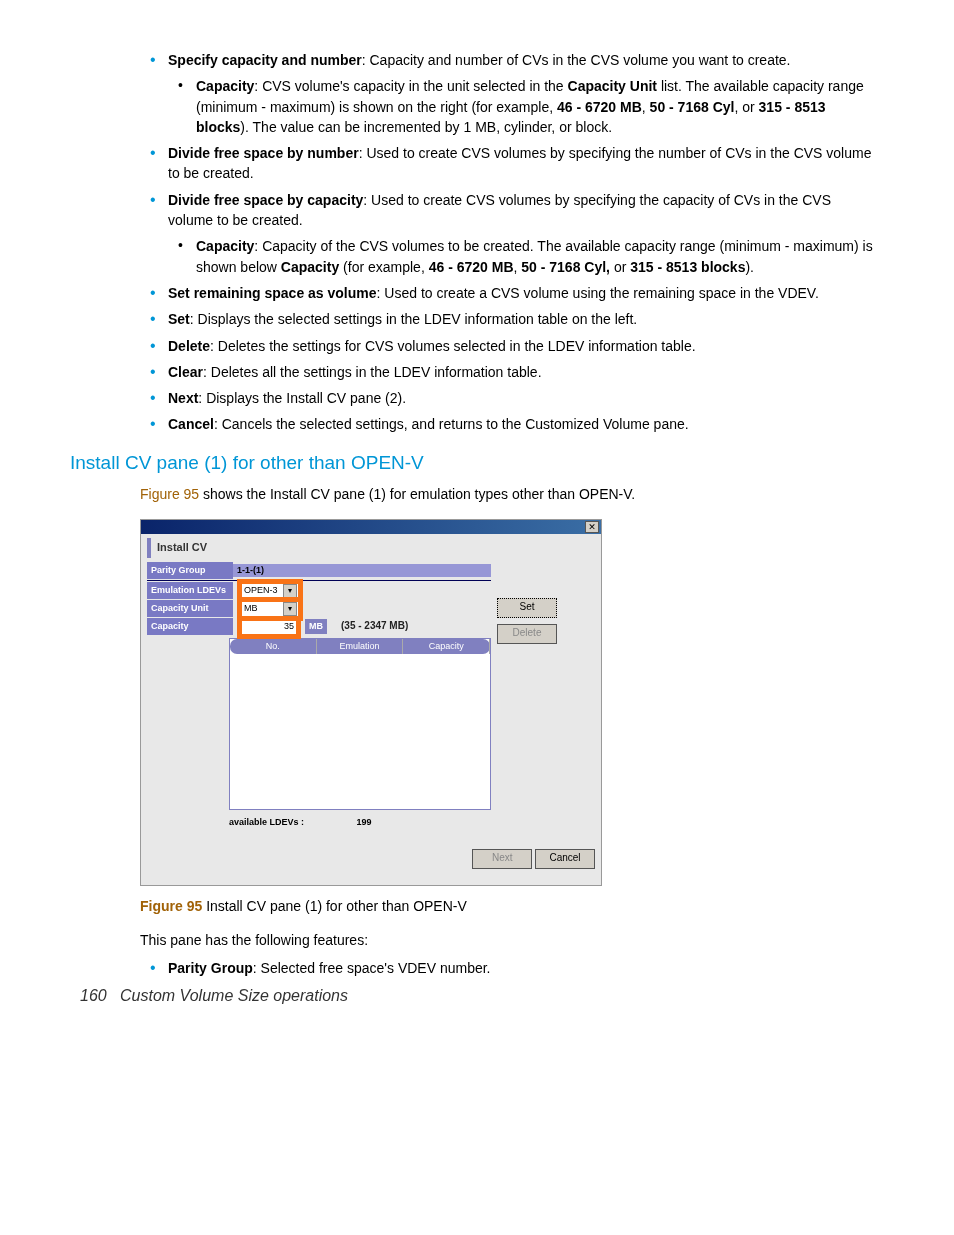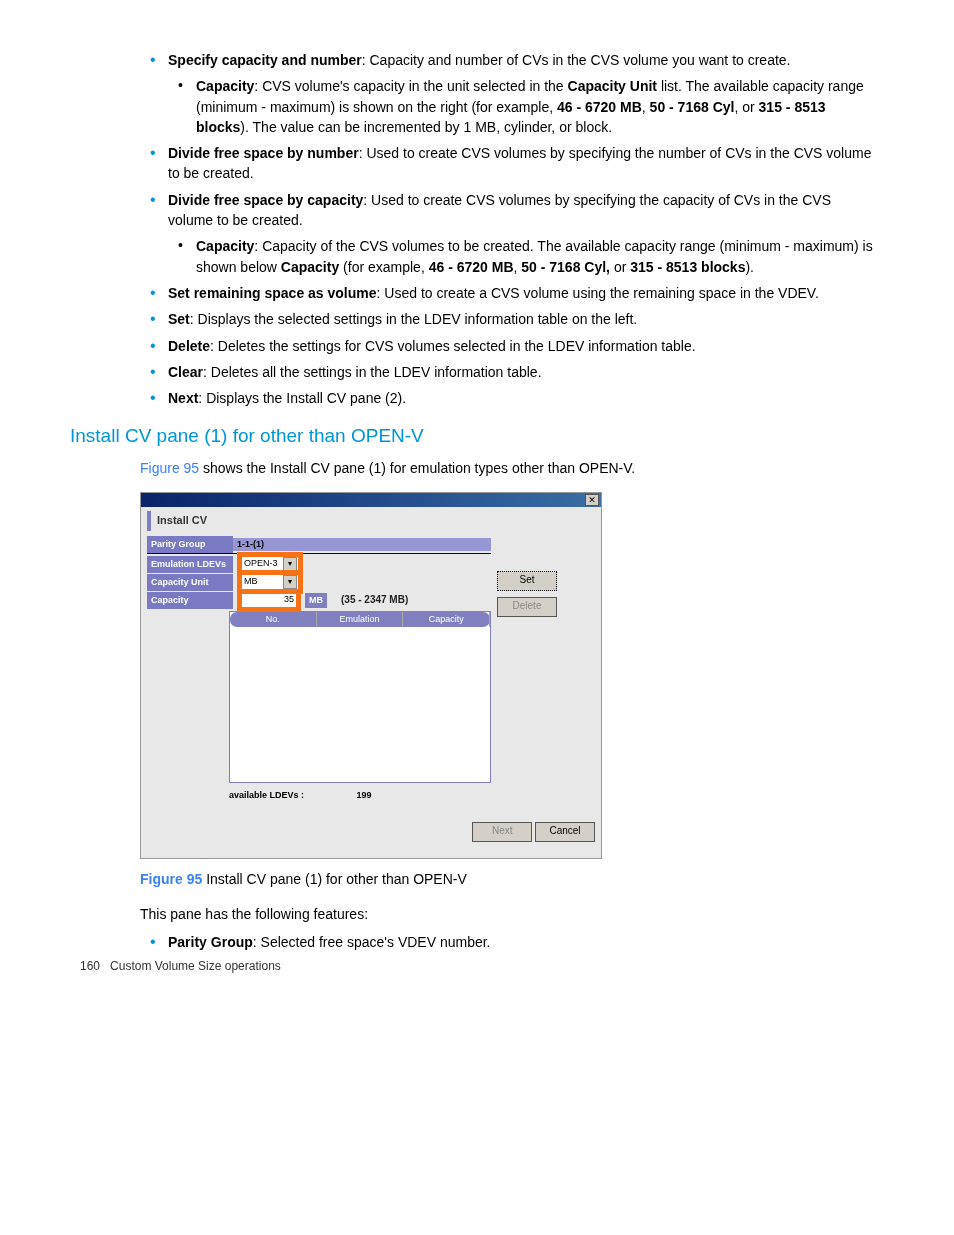--- a/index.html
+++ b/index.html
@@ -49,21 +49,21 @@
   .bold { font-weight: bold; }
   .section-h {
     color: #0096d6;
     font-size: 19px;
     font-weight: normal;
     margin: 14px 0 8px -10px;
   }
   .intro-line {
     margin: 8px 0 14px 60px;
   }
-  .link { color: #3b82f6; }
+  .link { color: #a16207; }
   .fig-wrap {
     margin-left: 60px;
   }
   .dialog {
     width: 460px;
     border: 1px solid #999;
     background: #e8e8e8;
     font-family: Arial, sans-serif;
     font-size: 10px;
   }
@@ -192,22 +192,23 @@
   .btn-row {
     text-align: right;
     padding: 14px 6px 10px 0;
   }
   .btn-row .btn { display: inline-block; }
   .fig-cap {
     margin: 10px 0 14px 0;
     font-size: 14px;
   }
   .footer {
-    font-size: 12px;
+    font-size: 16px;
     color: #333;
+    font-style: italic;
   }
   .hr-pg { border-bottom: 1px solid #005; margin-bottom: 1px; }
   .parity-area { background: #9797d6; padding-left:4px;}
 </style>
 </head>
 <body>
 
 <ul class="main-list" style="margin-left:60px;">
   <li>
     <span class="bold">Specify capacity and number</span><span>: Capacity and number of CVs in the CVS volume you want to create.</span>
@@ -226,20 +227,21 @@
       <li>
         <span class="bold">Capacity</span><span>: Capacity of the CVS volumes to be created. The available capacity range (minimum - maximum) is shown below </span><span class="bold">Capacity</span><span> (for example, </span><span class="bold">46 - 6720 MB</span><span>, </span><span class="bold">50 - 7168 Cyl,</span><span> or </span><span class="bold">315 - 8513 blocks</span><span>).</span>
       </li>
     </ul>
   </li>
   <li><span class="bold">Set remaining space as volume</span><span>: Used to create a CVS volume using the remaining space in the VDEV.</span></li>
   <li><span class="bold">Set</span><span>: Displays the selected settings in the LDEV information table on the left.</span></li>
   <li><span class="bold">Delete</span><span>: Deletes the settings for CVS volumes selected in the LDEV information table.</span></li>
   <li><span class="bold">Clear</span><span>: Deletes all the settings in the LDEV information table.</span></li>
   <li><span class="bold">Next</span><span>: Displays the Install CV pane (2).</span></li>
+  <li><span class="bold">Cancel</span><span>: Cancels the selected settings, and returns to the Customized Volume pane.</span></li>
 </ul>
 
 <div class="section-h">Install CV pane (1) for other than OPEN-V</div>
 
 <div class="intro-line">
   <span class="link">Figure 95</span><span> shows the Install CV pane (1) for emulation types other than OPEN-V.</span>
 </div>
 
 <div class="fig-wrap">
   <div class="dialog">

